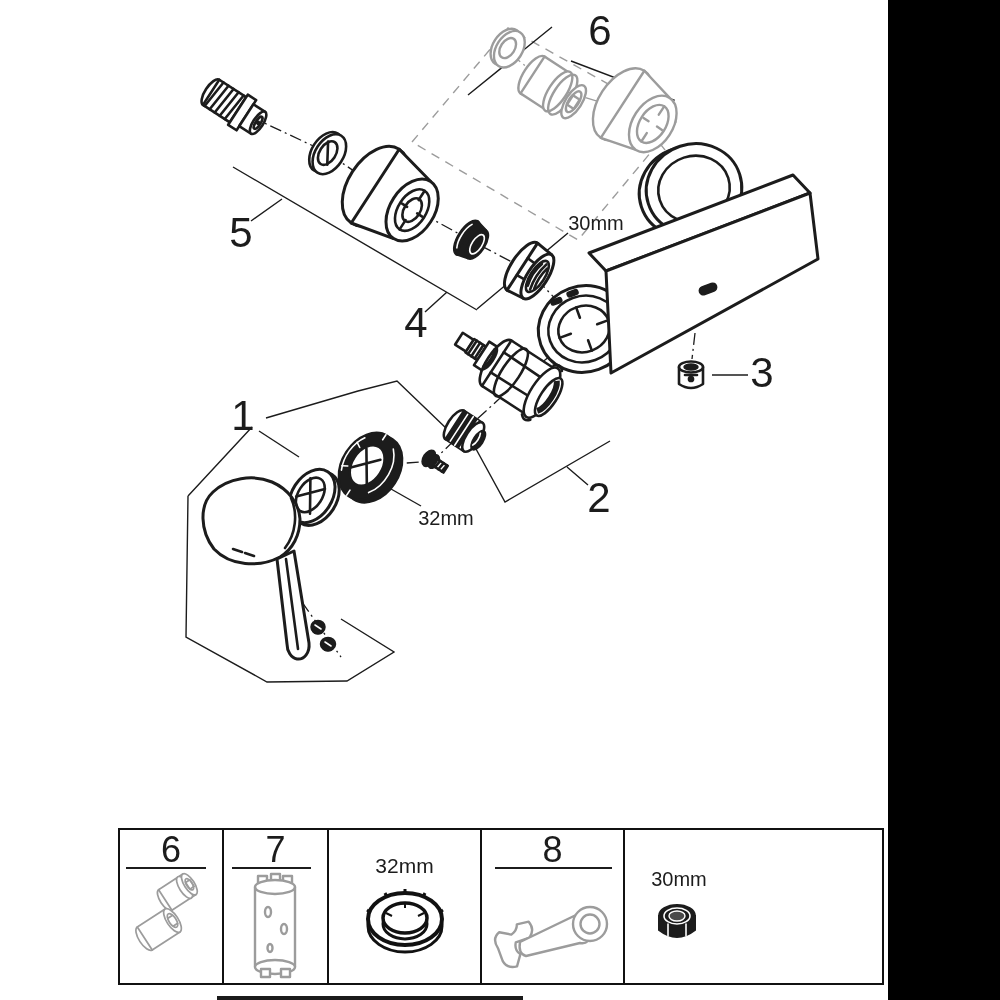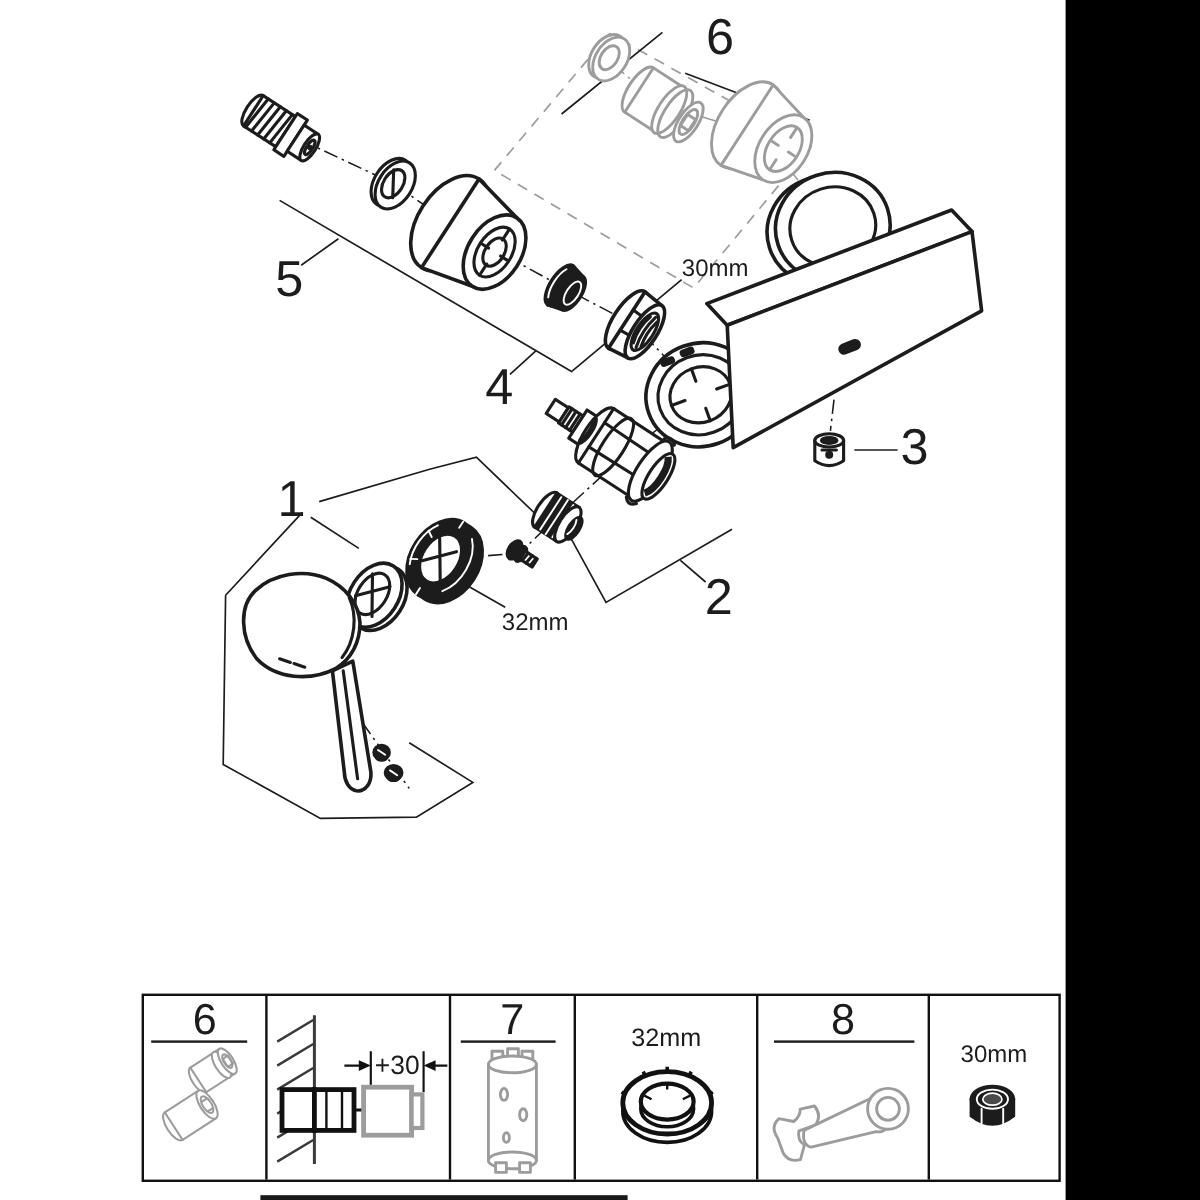--- a/index.html
+++ b/index.html
@@ -248,36 +248,20 @@
         <g transform="translate(34,80) rotate(-33)">
           <ellipse class="gray" cx="-23" rx="8" ry="19"></ellipse>
           <path class="gray" d="M -23,-19 L 23,-19 L 23,19 L -23,19 Z"></path>
           <ellipse class="gray" cx="23" rx="8" ry="19"></ellipse>
           <ellipse class="grayl" cx="23" rx="5" ry="11"></ellipse>
           <path class="grayl" stroke-width="1.6" d="M 20,-6 L 27,-6 M 20,7 L 27,7"></path>
         </g>
       </svg>
     </div>
 
-    <div class="cell" style="width:153px;">
-      <svg width="150" height="152" viewBox="0 0 150 152">
-        <path stroke="#3a3a3a" stroke-width="2" fill="none" d="M 8,38 L 38,20 M 8,58 L 38,40 M 8,78 L 38,60 M 8,98 L 38,80 M 8,118 L 38,100 M 8,138 L 38,120"></path>
-        <path stroke="#3a3a3a" stroke-width="2.5" fill="none" d="M 39,16 L 39,140"></path>
-        <rect x="12" y="78" width="27" height="34" fill="#fff" stroke="#111" stroke-width="4"></rect>
-        <rect x="39" y="78" width="33" height="34" fill="#fff" stroke="#111" stroke-width="4"></rect>
-        <path stroke="#111" stroke-width="2" fill="none" d="M 49,78 L 49,112 M 62,78 L 62,112"></path>
-        <path stroke="#111" stroke-width="2.5" fill="none" d="M 72,95 L 80,95"></path>
-        <rect x="80" y="76" width="40" height="40" fill="#fff" stroke="#9c9c9c" stroke-width="4"></rect>
-        <rect x="120" y="82" width="9" height="28" fill="#fff" stroke="#9c9c9c" stroke-width="3.5"></rect>
-        <path stroke="#111" stroke-width="1.8" fill="none" d="M 86,46 L 86,74 M 130,46 L 130,80"></path>
-        <path stroke="#111" stroke-width="2" fill="none" d="M 64,58 L 77,58 M 139,58 L 150,58"></path>
-        <path fill="#111" d="M 86,58 l -10,-4.5 v 9 Z M 130,58 l 10,-4.5 v 9 Z"></path>
-        <text x="108" y="65" font-size="22" text-anchor="middle">+30</text>
-      </svg>
-    </div>
 
     <div class="cell" style="width:105px;">
       <div class="cell-num">7</div>
       <div class="cell-rule" style="left:8px;width:79px;"></div>
       <svg width="102" height="152" viewBox="0 0 102 152">
         <rect x="34" y="46" width="9" height="9" class="gray" stroke-width="2"></rect>
         <rect x="47" y="44" width="9" height="9" class="gray" stroke-width="2"></rect>
         <rect x="59" y="46" width="9" height="9" class="gray" stroke-width="2"></rect>
         <ellipse class="gray" cx="51" cy="57" rx="20" ry="7"></ellipse>
         <path class="grayl" stroke-width="2.5" d="M 31,57 L 31,137 M 71,57 L 71,137"></path>

